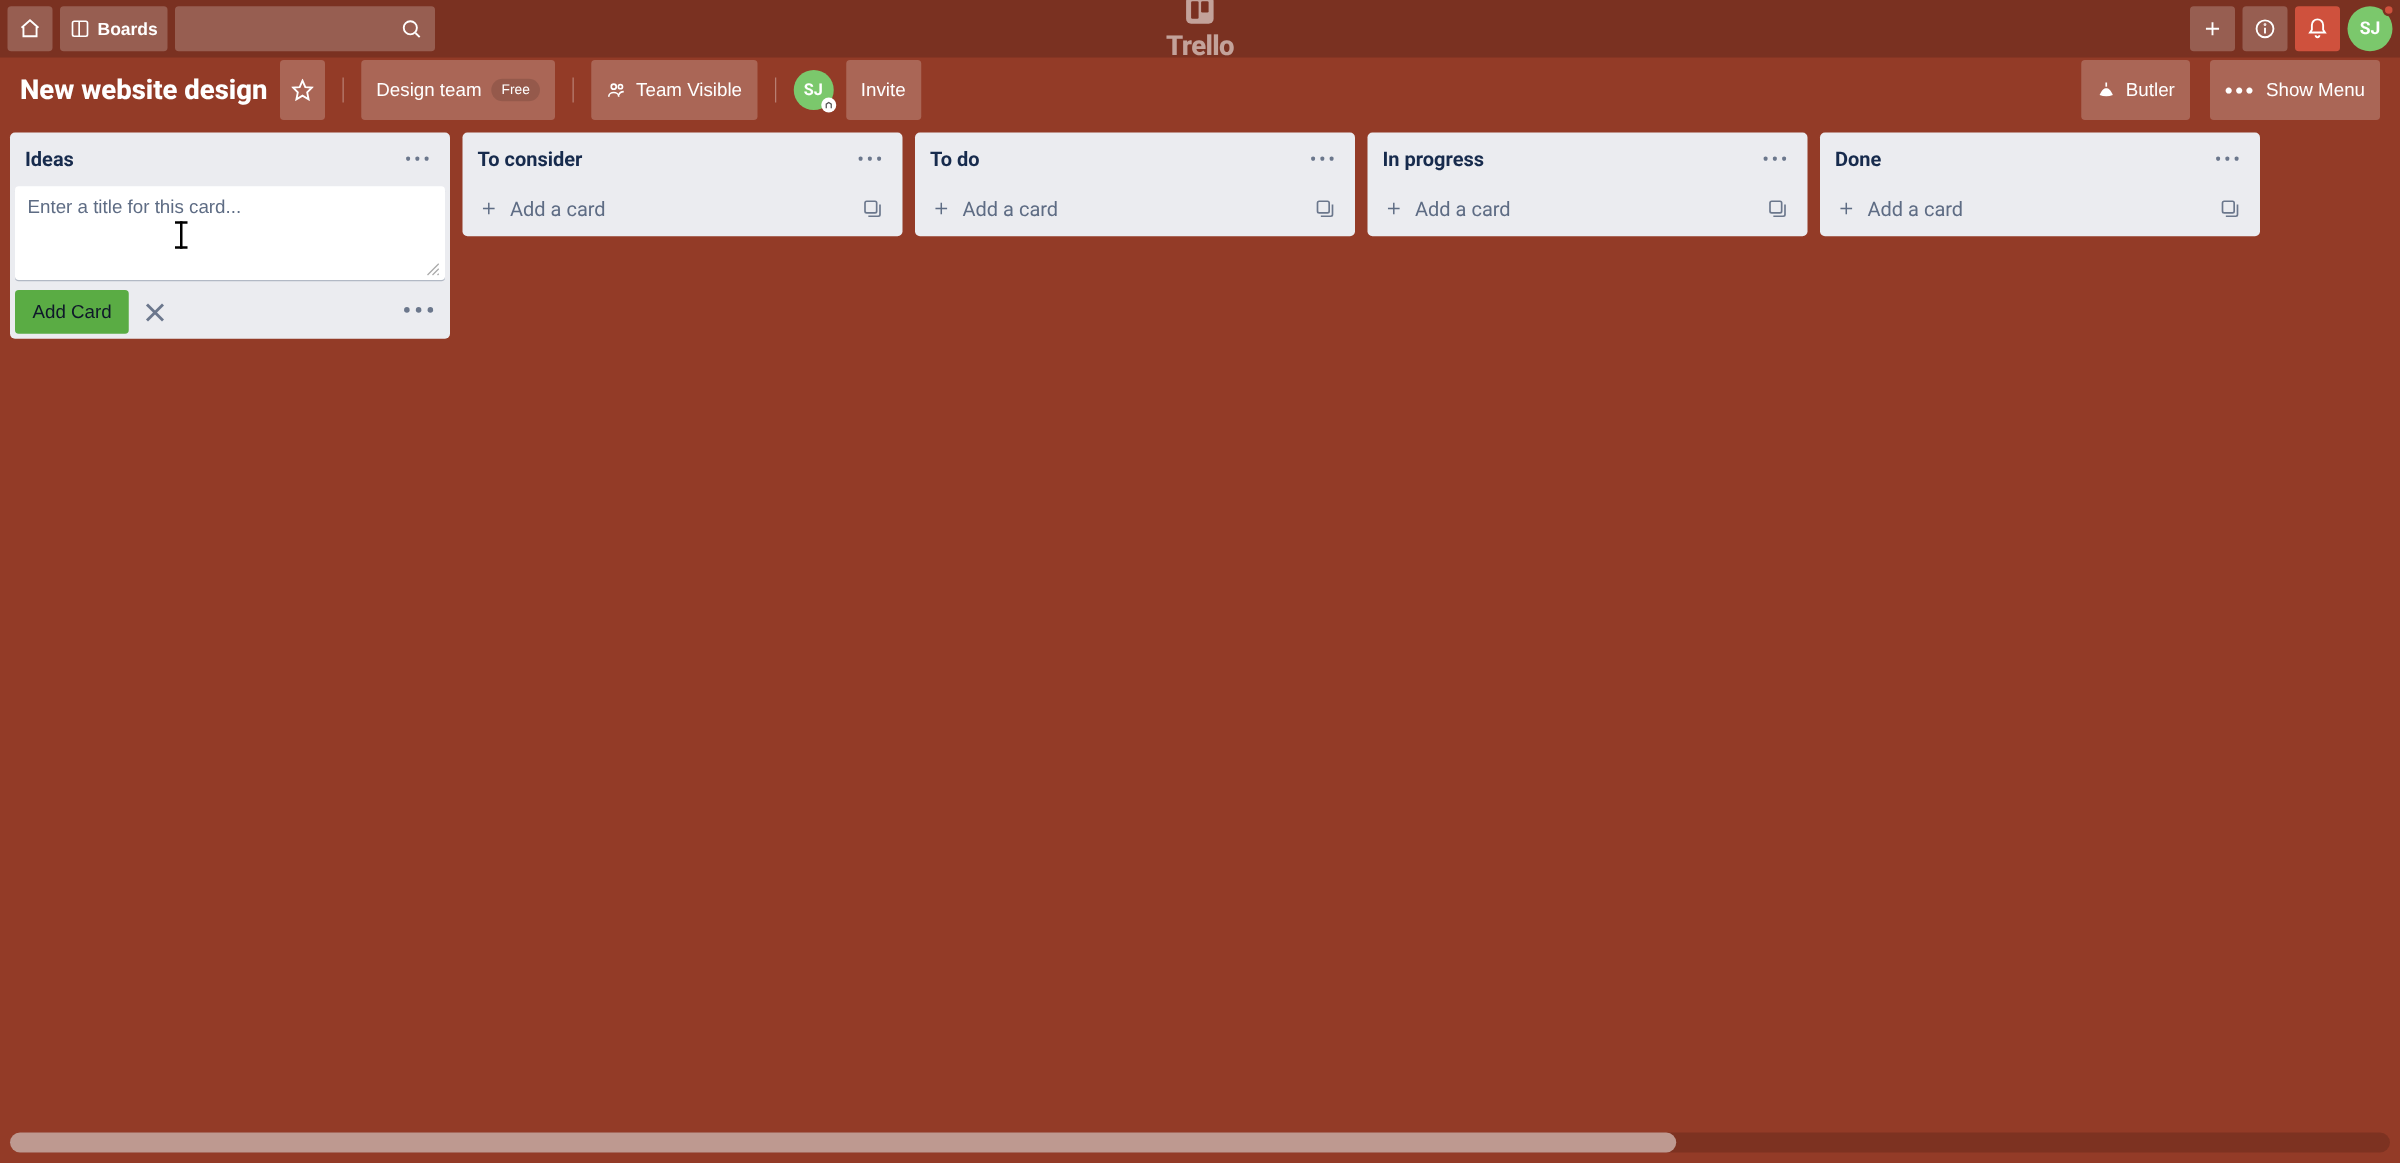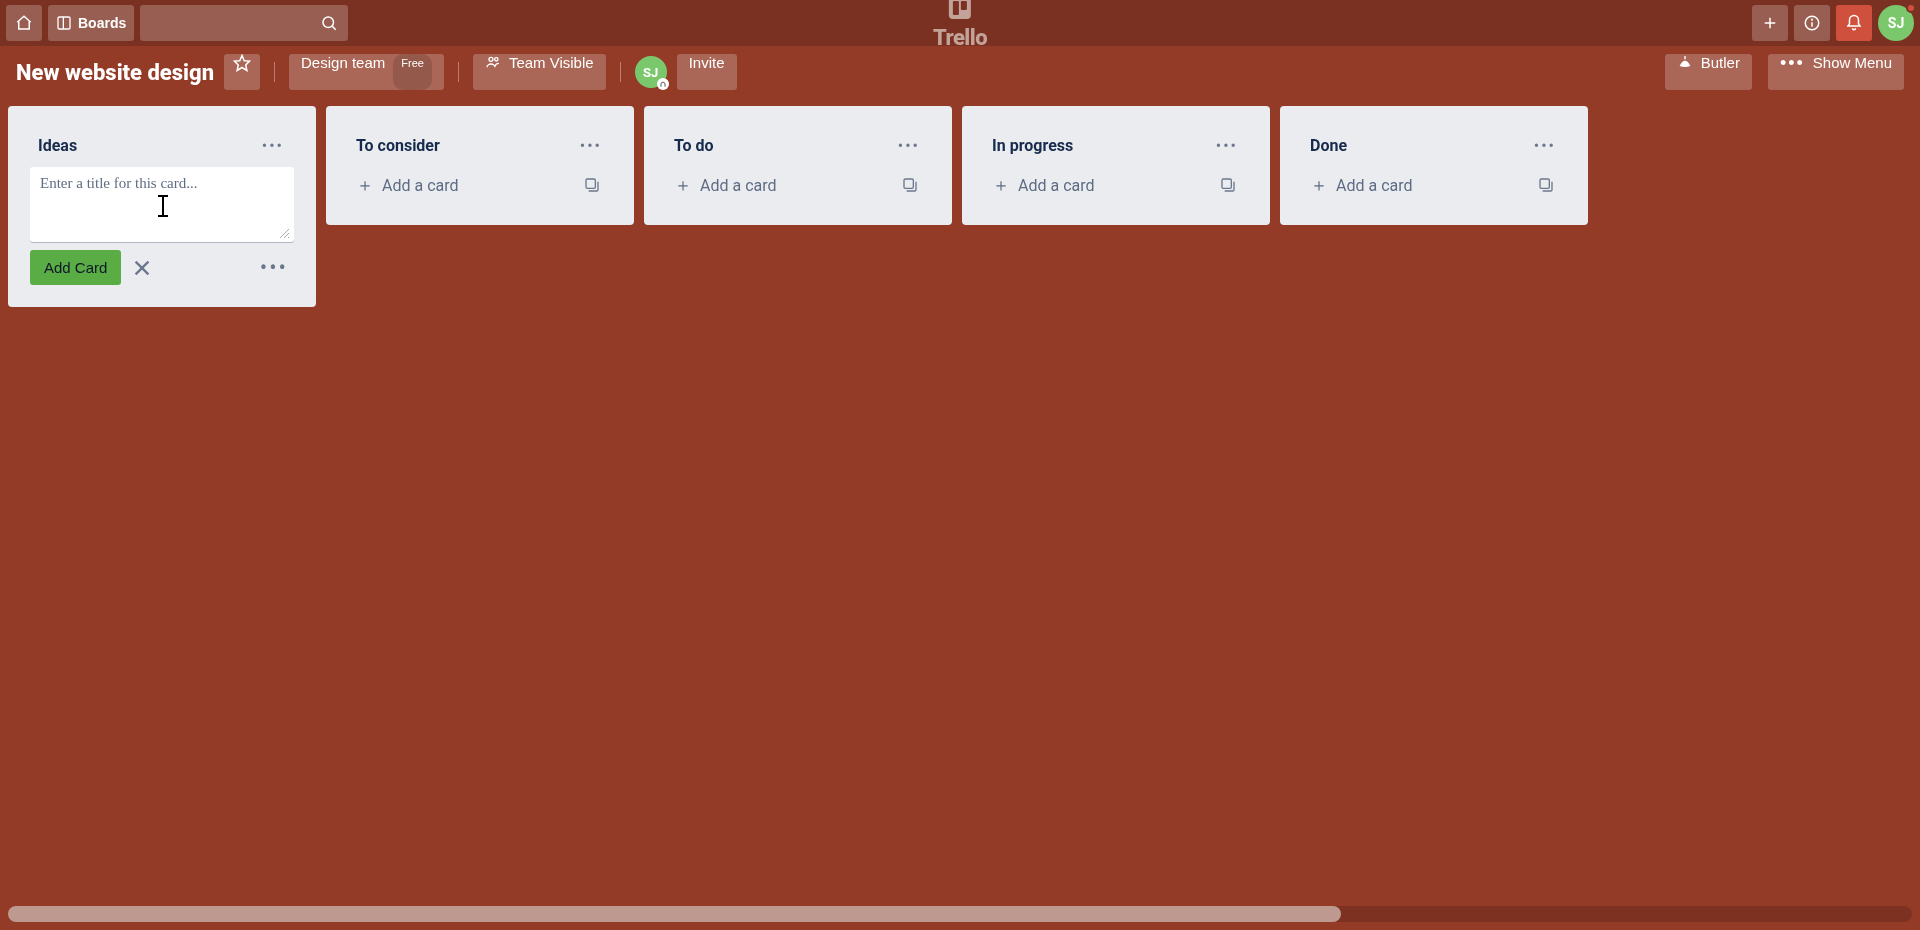--- a/index.html
+++ b/index.html
@@ -92,24 +92,24 @@
   
   .board-header {
     height: 52px;
     display:flex; align-items:center;
     padding: 0 16px;
     gap: 10px;
     color:#fff;
   }
   .board-name { font-size: 22px; font-weight: 800; white-space:nowrap; }
   .bh-btn {
-    height:36px; border:none; border-radius:3px;
+    height:48px; border:none; border-radius:3px;
     background: rgba(255,255,255,0.22);
     color:#fff; cursor:pointer;
-    display:inline-flex;
+    display:inline-flex;align-items:center;
     padding:0 12px; gap:8px; font-size:15px;
   }
   .bh-btn.icon-only { padding:0; width:36px; justify-content:center;}
   .badge-free {
     background: rgba(0,0,0,0.12);
     color:#fff; font-size:11px;
     padding:3px 8px; border-radius:10px;
   }
   .divider {
     width:1px; height:20px;
@@ -134,24 +134,24 @@
   .board-canvas {
     position:relative;
     height: calc(930px - 46px - 52px);
     padding: 8px 8px 0 8px;
     overflow-x: auto;
     overflow-y: hidden;
     white-space: nowrap;
     display:flex; gap:10px;
   }
   .list {
-    width: 308px;
+    width: 352px;
     background: #ebecf0;
     border-radius: 4px;
-    padding: 22px;
+    padding: 4px;
     align-self: flex-start;
     display:flex; flex-direction:column;
     flex-shrink:0;
   }
   .list-header {
     display:flex;align-items:center;justify-content:space-between;
     padding: 4px 6px 8px 8px;
   }
   .list-title {
     font-weight:700; font-size:16px; color:#172b4d;
@@ -174,21 +174,21 @@
   .composer-card {
     background:#fff; border-radius:3px;
     box-shadow:0 1px 0 rgba(9,30,66,.25);
     padding:8px 10px;
     min-height:75px;
     position:relative;
   }
   .composer-textarea{
     border:none;outline:none;width:100%;resize:none;
     font-size:15px;color:#7f1d1d;min-height:55px;
-    font-family:Liberation Serif, serif;
+    font-family:Liberation Sans, sans-serif;
   }
   .composer-textarea::placeholder{color:#5e6c84;}
   .resize-handle{
     position:absolute;right:3px;bottom:2px;
     width:12px;height:12px;color:#aaa;font-size:11px;
     pointer-events:none;
   }
   .text-cursor{
     position:absolute;
     left:128px; top:28px;

